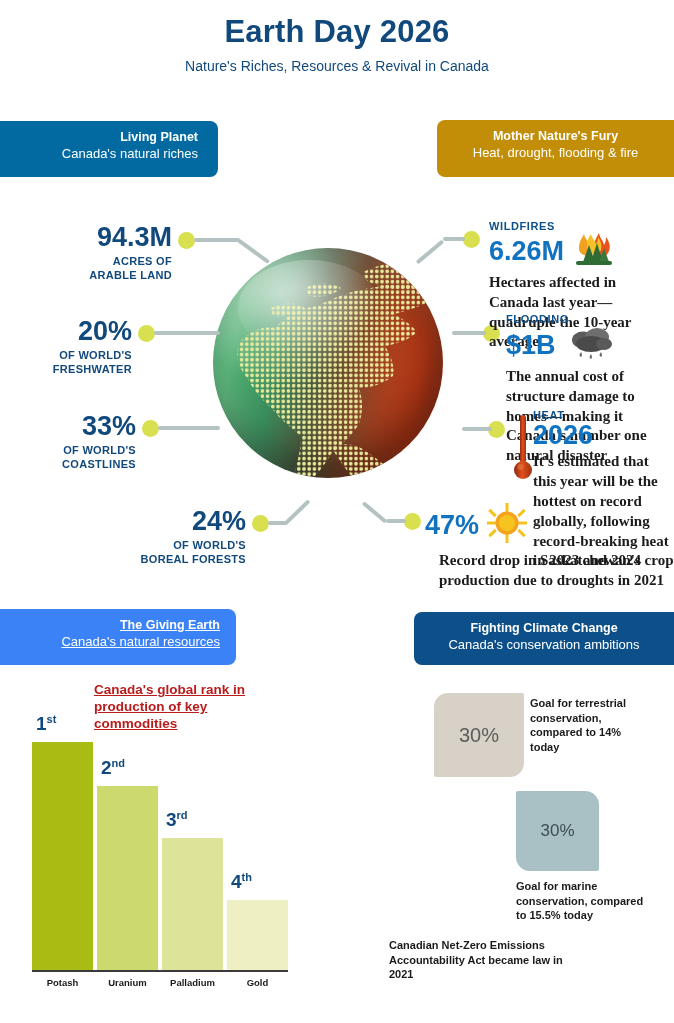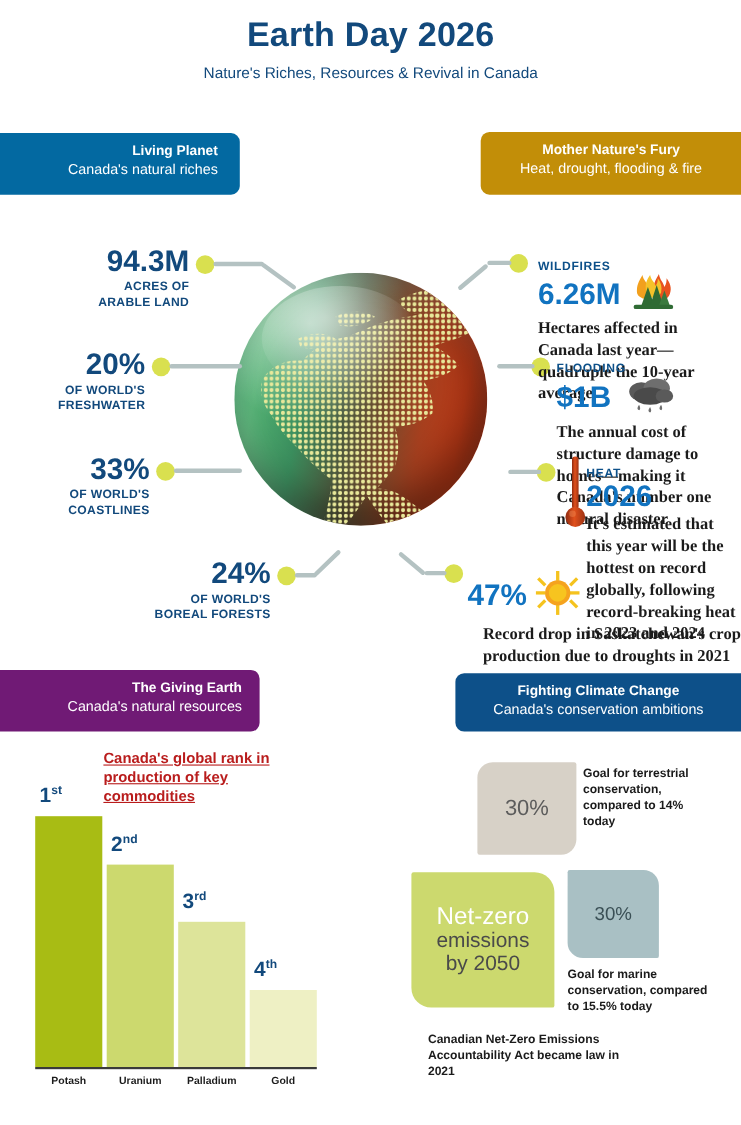--- a/index.html
+++ b/index.html
@@ -36,23 +36,23 @@
     text-align: right; padding-right: 20px;
   }
   #banner-fury {
     left: 437px; top: 120px; width: 237px; height: 57px;
     background: #c28e08;
     border-radius: 8px 0 0 8px;
     text-align: center;
   }
   #banner-giving {
     left: 0; top: 609px; width: 236px; height: 56px;
-    background: #701a75;
+    background: #3b82f6;
     border-radius: 0 8px 8px 0;
-    text-align: right; padding-right: 16px;
+    text-align: right; padding-right: 16px; text-decoration: underline;
   }
   #banner-fighting {
     left: 414px; top: 612px; width: 260px; height: 53px;
     background: #0d5089;
     border-radius: 8px 0 0 8px;
     text-align: center;
   }
 
   
   #globe-wrap { position: absolute; left: 213px; top: 248px; width: 230px; height: 230px; }
@@ -79,21 +79,21 @@
   .dot { position: absolute; width: 17px; height: 17px; border-radius: 50%; background: #d9e04f; }
   .conn { position: absolute; background: #b4c2c2; height: 4px; border-radius: 2px; }
   .conn-d { position: absolute; background: #b4c2c2; height: 4px; border-radius: 2px; transform-origin: 0 50%; }
 
   
   .lstat { position: absolute; text-align: right; }
   .lstat .big { font-size: 27px; font-weight: bold; color: #12497c; line-height: 1; }
   .lstat .lbl { font-size: 11px; font-weight: bold; color: #12497c; line-height: 1.25; margin-top: 4px; letter-spacing: .3px; }
 
   
-  .rstat { position: absolute; margin-top: 16px; }
+  .rstat { position: absolute; }
   .rstat .kicker { font-size: 11px; font-weight: bold; color: #0d5089; letter-spacing: .6px; }
   .rstat .big { font-size: 27px; font-weight: bold; color: #1173c0; line-height: 1.05; }
   .rstat .desc { font-size: 15px; font-weight: bold; color: #1b1b1b; line-height: 1.32; font-family: Liberation Serif, serif; }
 
   
   #chart { position: absolute; left: 0; top: 665px; width: 340px; height: 358px; }
   #chart-title {
     position: absolute; left: 94px; top: 16px; width: 170px;
     font-size: 13.5px; font-weight: bold; color: #b91c1c; line-height: 1.26; text-decoration: underline;
   }
@@ -369,25 +369,20 @@
     <div class="cat" style="left:97px; width:61px;">Uranium</div>
     <div class="cat" style="left:162px; width:61px;">Palladium</div>
     <div class="cat" style="left:227px; width:61px;">Gold</div>
   </div>
 
   <div class="cbox" id="box-terr">
     <span>30%</span>
   </div>
   <div id="txt-terr">Goal for terrestrial conservation, compared to 14% today</div>
 
-  <div class="cbox" id="box-netzero">
-    <div class="nz1">Net-zero</div>
-    <div class="nz2">emissions</div>
-    <div class="nz2">by 2050</div>
-  </div>
 
   <div class="cbox" id="box-marine">
     <span>30%</span>
   </div>
   <div id="txt-marine">Goal for marine conservation, compared to 15.5% today</div>
 
   <div id="txt-act">Canadian Net-Zero Emissions Accountability Act became law in 2021</div>
 
 </div>
 

